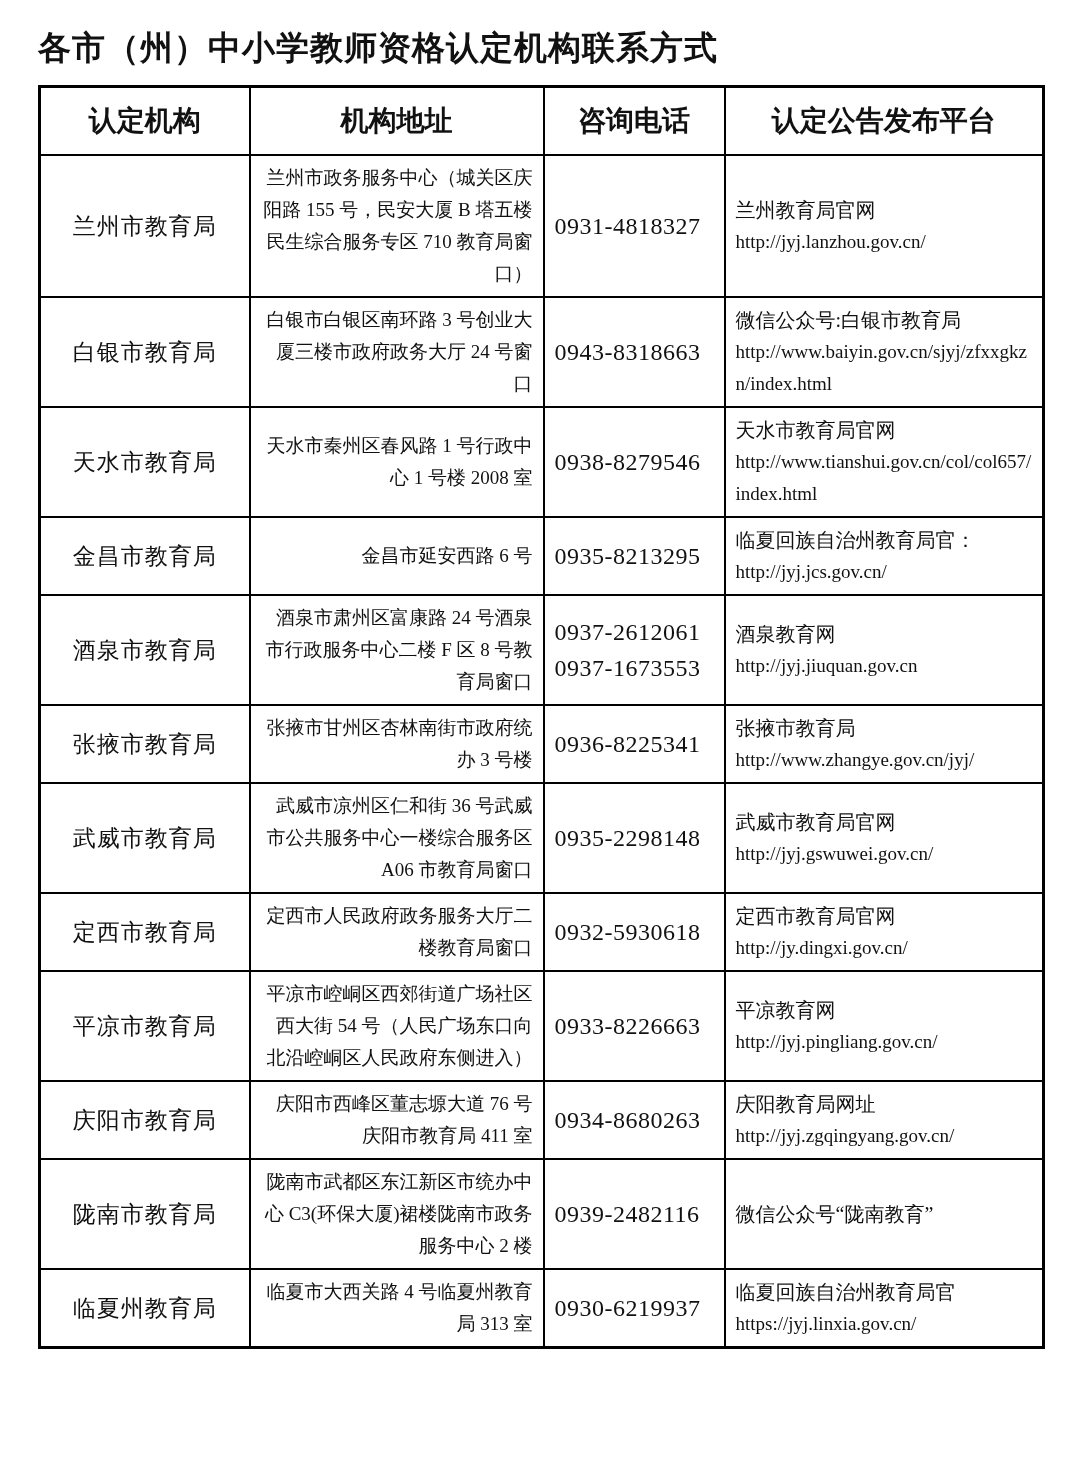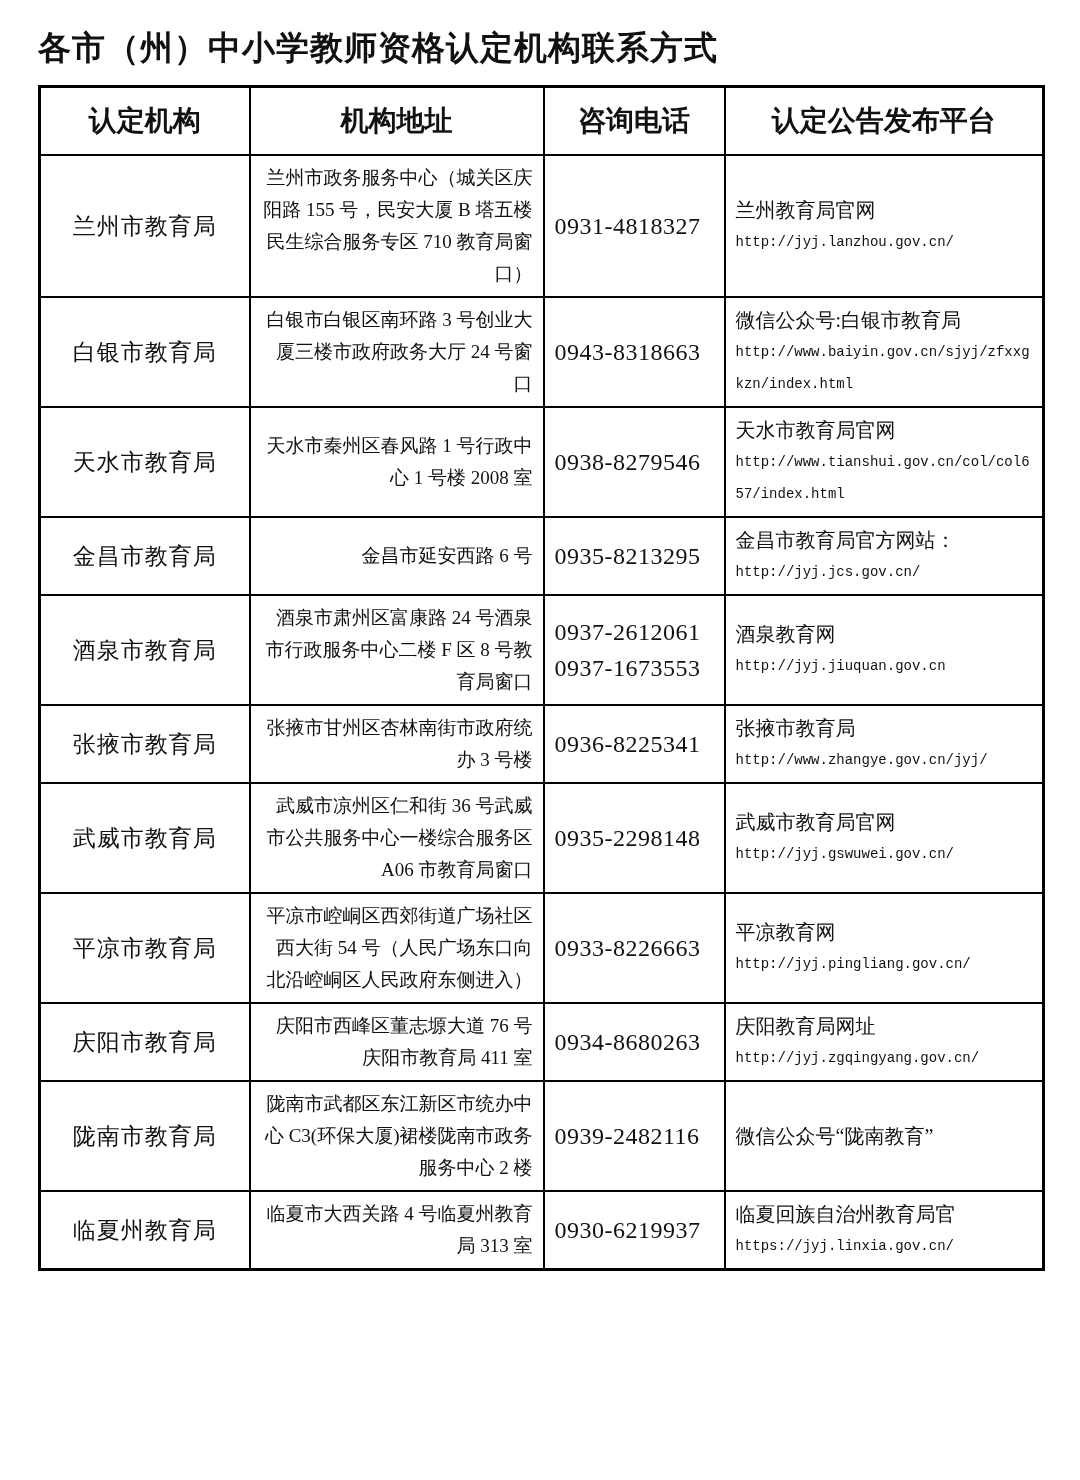--- a/index.html
+++ b/index.html
@@ -62,22 +62,22 @@
     font-size: 24px;
     line-height: 36px;
     letter-spacing: 0.5px;
   }
   .cell-platform {
     font-size: 20px;
     line-height: 32px;
     text-align: left;
   }
   .cell-platform .url {
-    font-family: Liberation Mono, monospace;
-    font-size: 14px;
+    font-family: Liberation Serif, serif;
+    font-size: 19px;
     word-break: break-all;
   }
   .cell-platform .sans {
     font-family: "Liberation Sans", "DejaVu Sans", sans-serif;
   }
   .cell-platform .link-bold {
     font-family: "Liberation Sans", "DejaVu Sans", sans-serif;
     font-weight: bold;
     font-size: 20px;
     text-decoration: underline;
@@ -143,21 +143,21 @@
           </td>
   </tr>
 
   <tr>
     <td class="cell-org">金昌市教育局</td>
     <td class="cell-address">金昌市延安西路 6 号</td>
     <td class="cell-phone">
             <div>0935-8213295</div>
           </td>
     <td class="cell-platform">
-            <div>金昌市教育局官方网站：</div>
+            <div>临夏回族自治州教育局官：</div>
             <div class="url">http://jyj.jcs.gov.cn/</div>
           </td>
   </tr>
 
 
   <tr>
     <td class="cell-org">酒泉市教育局</td>
     <td class="cell-address">酒泉市肃州区富康路 24 号酒泉市行政服务中心二楼 F 区 8 号教育局窗口</td>
     <td class="cell-phone">
             <div>0937-2612061</div>
@@ -186,20 +186,31 @@
     <td class="cell-address">武威市凉州区仁和街 36 号武威市公共服务中心一楼综合服务区 A06 市教育局窗口</td>
     <td class="cell-phone">
             <div>0935-2298148</div>
           </td>
     <td class="cell-platform">
             <div>武威市教育局官网</div>
             <div class="url">http://jyj.gswuwei.gov.cn/</div>
           </td>
   </tr>
 
+  <tr>
+    <td class="cell-org">定西市教育局</td>
+    <td class="cell-address">定西市人民政府政务服务大厅二楼教育局窗口</td>
+    <td class="cell-phone">
+            <div>0932-5930618</div>
+          </td>
+    <td class="cell-platform">
+            <div>定西市教育局官网</div>
+            <div class="url">http://jy.dingxi.gov.cn/</div>
+          </td>
+  </tr>
 
   <tr>
     <td class="cell-org">平凉市教育局</td>
     <td class="cell-address">平凉市崆峒区西郊街道广场社区西大街 54 号（人民广场东口向北沿崆峒区人民政府东侧进入）</td>
     <td class="cell-phone">
             <div>0933-8226663</div>
           </td>
     <td class="cell-platform">
             <div>平凉教育网</div>
             <div class="url">http://jyj.pingliang.gov.cn/</div>

